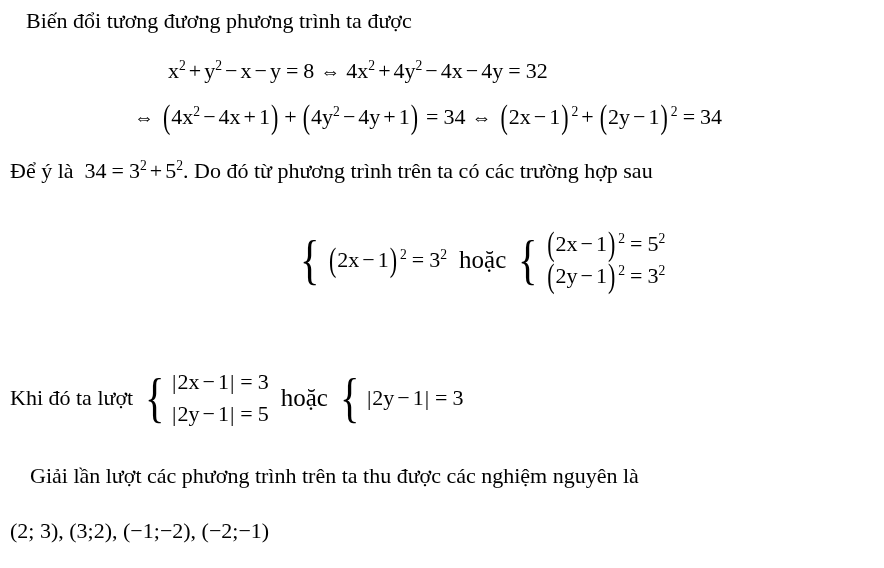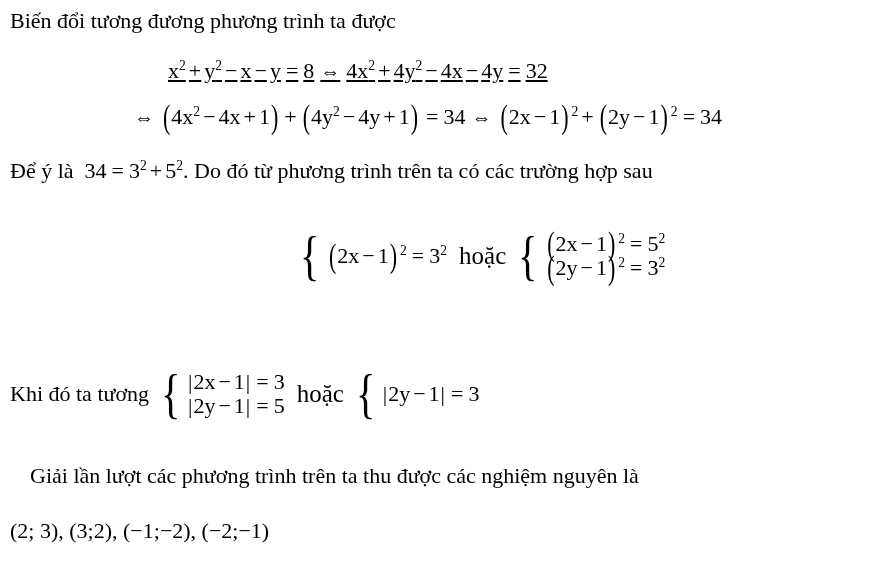--- a/index.html
+++ b/index.html
@@ -73,21 +73,21 @@
     display: inline-block;
     transform: scaleX(0.75);
     transform-origin: left center;
     margin-right: 0px;
     font-family: "Liberation Serif", serif;
   }
   .rows {
     display: inline-flex;
     flex-direction: column;
     justify-content: center;
-    gap: 0;
+    gap: 8px;
   }
   .row {
     font-size: 22px;
     line-height: 24px;
     white-space: nowrap;
   }
   .hoac {
     font-size: 25px;
     padding: 0 12px;
     align-self: center;
@@ -98,23 +98,23 @@
   .inline-group {
     display: inline-flex;
     align-items: center;
   }
 </style>
 </head>
 <body>
 
 <div class="page">
 
-  <div class="line text-line" style="left:10px; top:8px;">Biến đổi tương đương phương trình ta được</div>
+  <div class="line text-line" style="left:26px; top:8px;">Biến đổi tương đương phương trình ta được</div>
 
-  <div class="line math" style="left:168px; top:56px;text-decoration:underline;">
+  <div class="line math" style="left:168px; top:56px;">
     <span>x<sup>2</sup><span class="op">+</span>y<sup>2</sup><span class="op">−</span>x<span class="op">−</span>y<span class="eq">=</span>8</span><span class="iff">⇔</span><span>4x<sup>2</sup><span class="op">+</span>4y<sup>2</sup><span class="op">−</span>4x<span class="op">−</span>4y<span class="eq">=</span>32</span>
   </div>
 
   <div class="line math" style="left:128px; top:102px;">
     <span class="iff">⇔</span><span class="bigparen"><span class="pl">(</span>4x<sup>2</sup><span class="op">−</span>4x<span class="op">+</span>1<span class="pr">)</span></span><span class="op">+</span><span class="bigparen"><span class="pl">(</span>4y<sup>2</sup><span class="op">−</span>4y<span class="op">+</span>1<span class="pr">)</span></span><span class="eq">=</span>34<span class="iff">⇔</span><span class="bigparen"><span class="pl">(</span>2x<span class="op">−</span>1<span class="pr">)</span></span><sup>2</sup><span class="op">+</span><span class="bigparen"><span class="pl">(</span>2y<span class="op">−</span>1<span class="pr">)</span></span><sup>2</sup><span class="eq">=</span>34
   </div>
 
   <div class="line text-line" style="left:10px; top:156px;">
     <span>Để ý là</span>
     <span class="math">&nbsp;34<span class="eq">=</span>3<sup>2</sup><span class="op">+</span>5<sup>2</sup></span><span>. Do đó từ phương trình trên ta có các trường hợp sau</span>
@@ -134,21 +134,21 @@
         <span class="rows">
           <span class="row"><span class="bigparen"><span class="pl">(</span>2x<span class="op">−</span>1<span class="pr">)</span></span><sup>2</sup><span class="eq">=</span>5<sup>2</sup></span>
           <span class="row"><span class="bigparen"><span class="pl">(</span>2y<span class="op">−</span>1<span class="pr">)</span></span><sup>2</sup><span class="eq">=</span>3<sup>2</sup></span>
         </span>
       </span>
     </span>
   </div>
 
   <div class="line" style="left:10px; top:370px;">
     <span class="inline-group">
-      <span class="text-line">Khi đó ta tương</span>
+      <span class="text-line">Khi đó ta lượt</span>
       <span style="display:inline-block; width:12px;"></span>
       <span class="system">
         <span class="brace">{</span>
         <span class="rows">
           <span class="row"><span class="abs">|</span>2x<span class="op">−</span>1<span class="abs">|</span><span class="eq">=</span>3</span>
           <span class="row"><span class="abs">|</span>2y<span class="op">−</span>1<span class="abs">|</span><span class="eq">=</span>5</span>
         </span>
       </span>
       <span class="hoac">hoặc</span>
       <span class="system">

